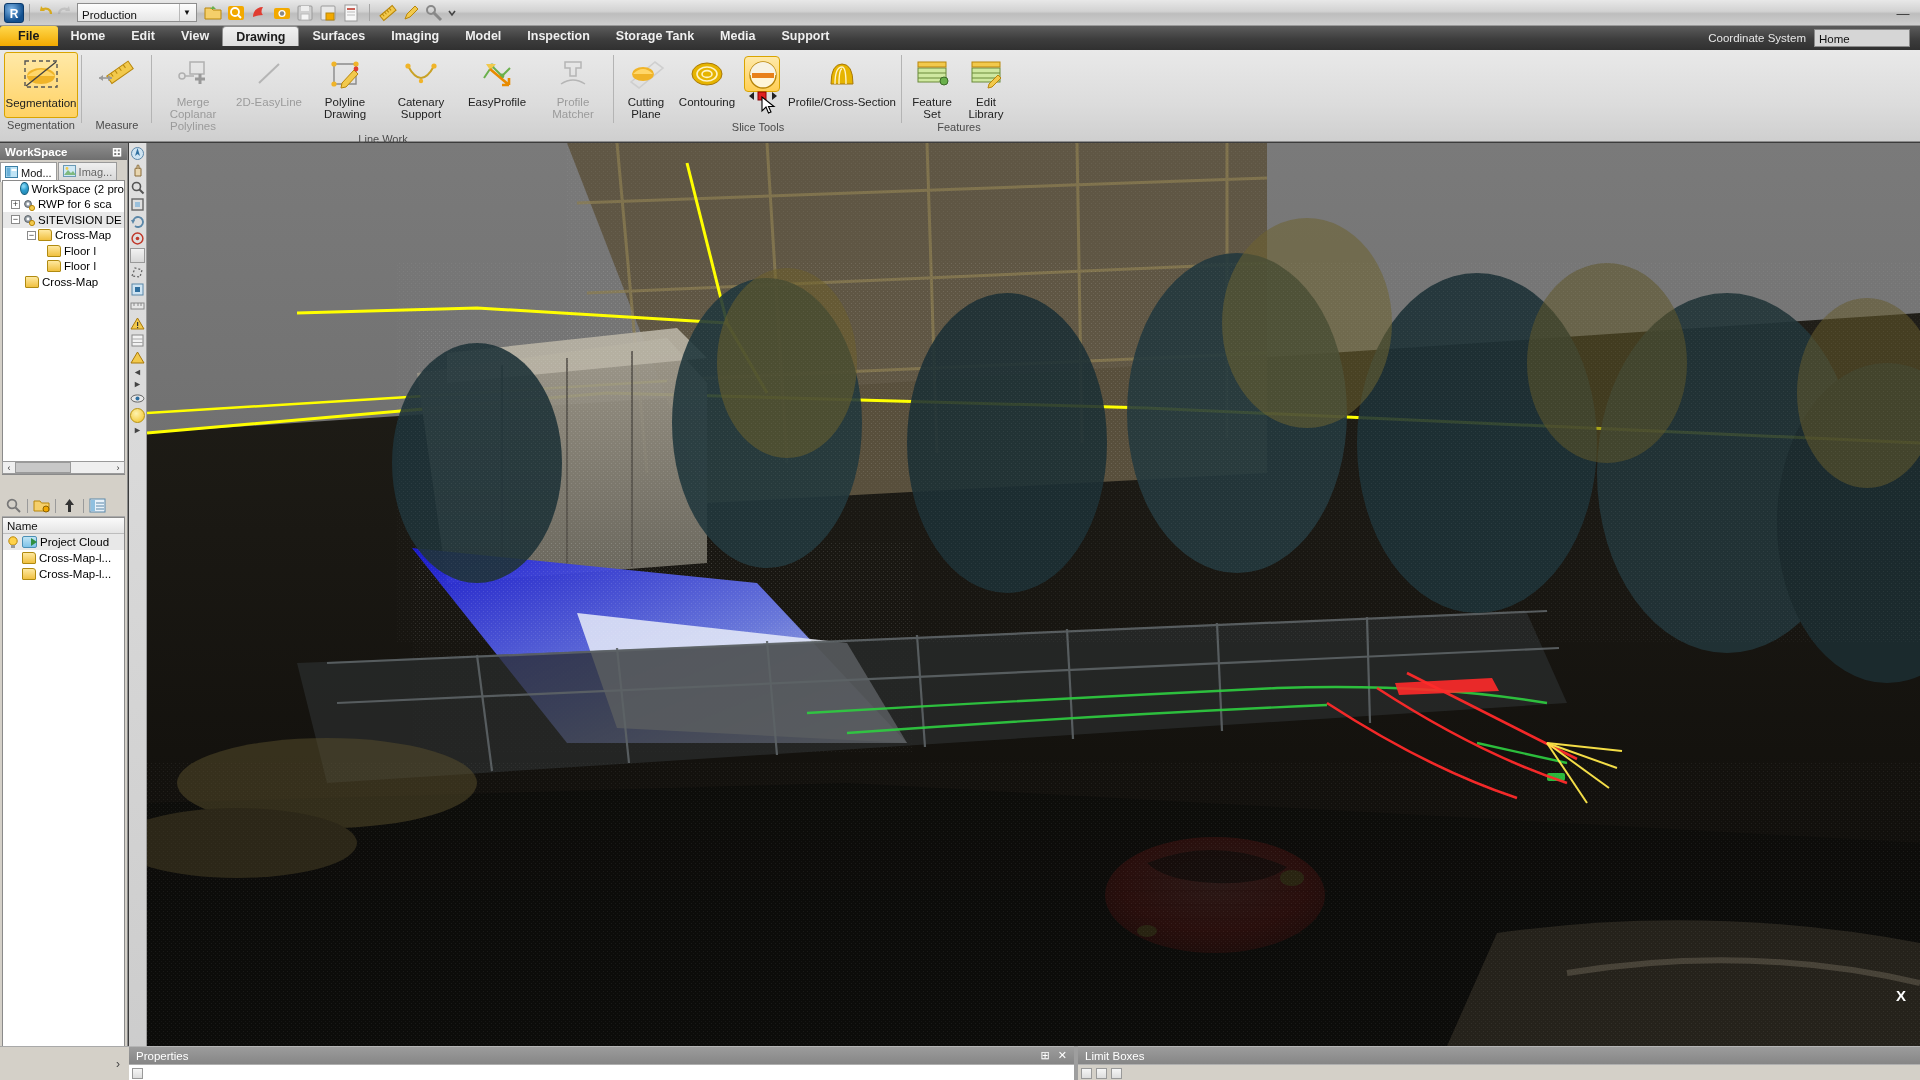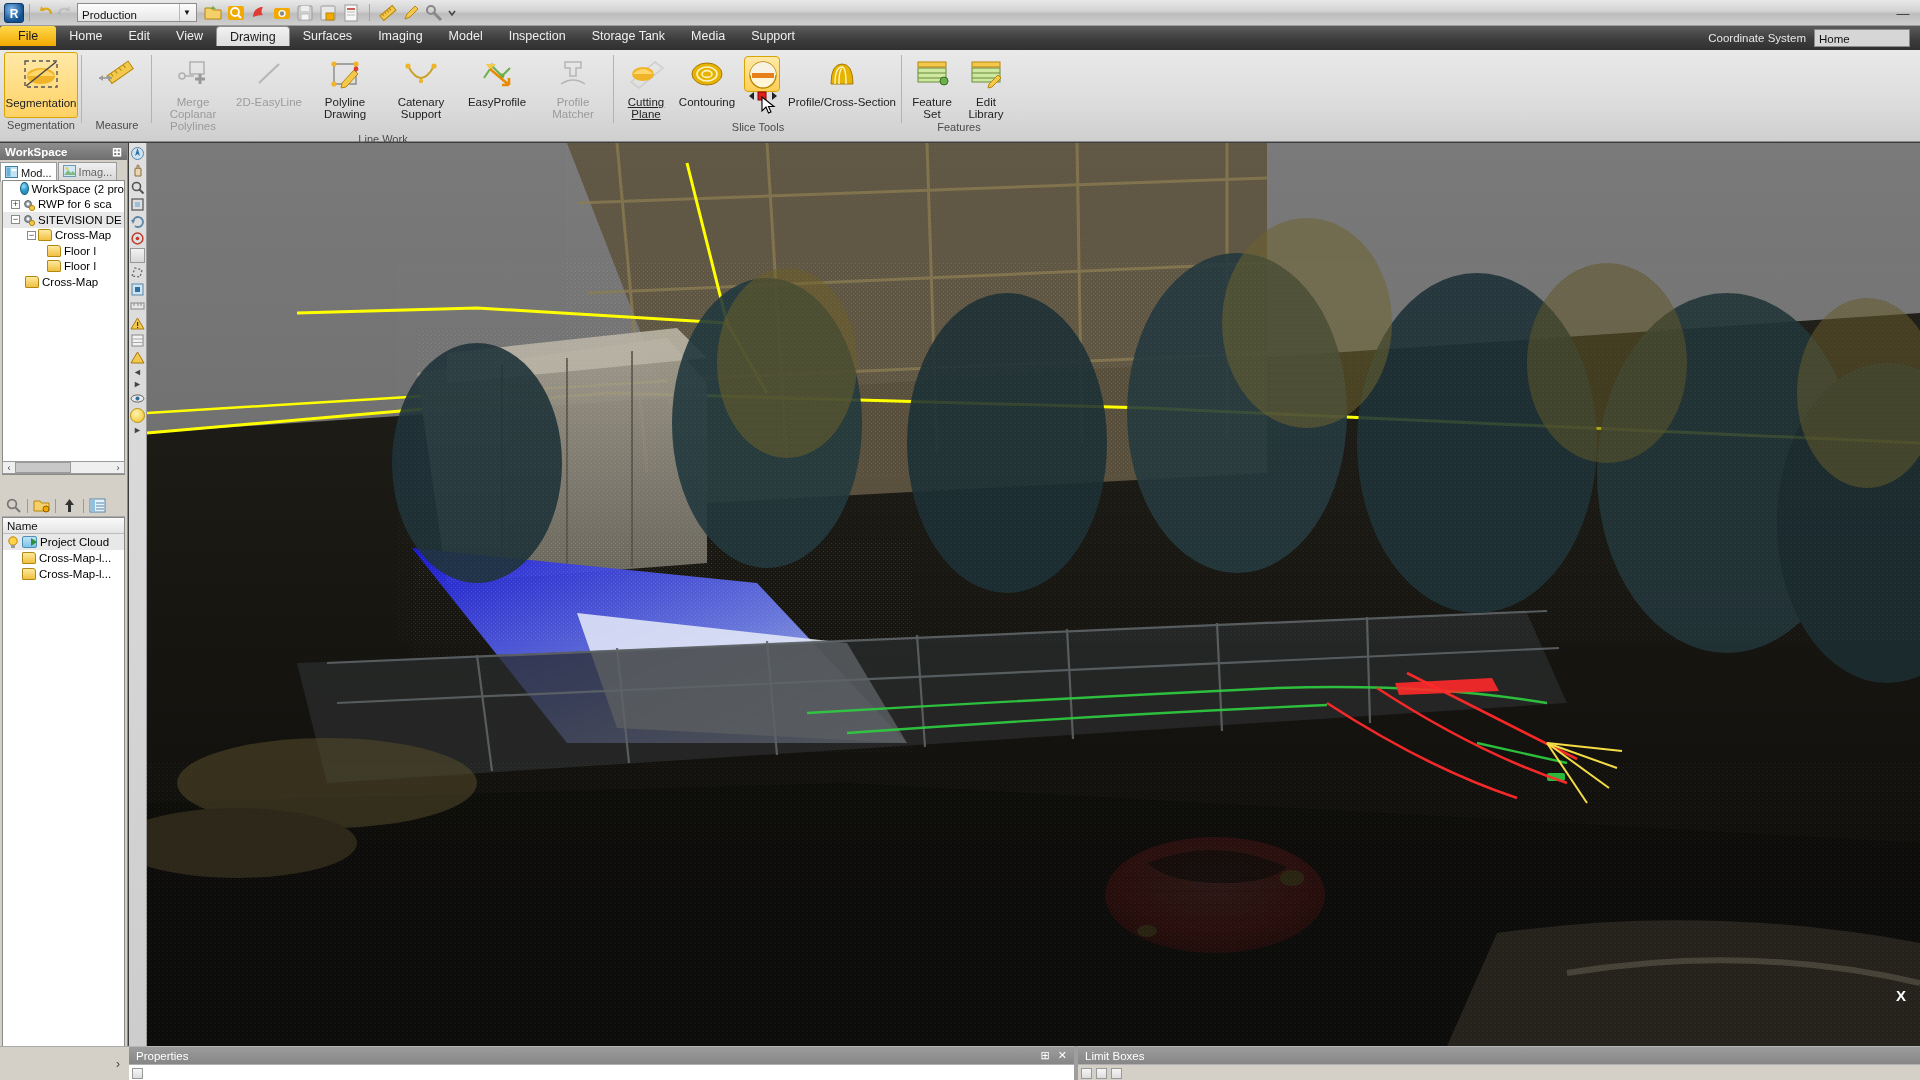--- a/index.html
+++ b/index.html
@@ -52,21 +52,21 @@
   }
 
   
   .ribbon-tabs {
     position:absolute; top:26px; left:0; width:1920px; height:24px;
     background: linear-gradient(180deg,#5c5c5c 0%,#3d3d3d 55%,#303030 100%);
     display:flex; align-items:stretch; font-size:12.5px;
   }
   .rtab {
     padding: 0 13px; display:flex; align-items:center; color:#f0f0f0;
-    font-weight:normal; white-space:nowrap; height:20px;
+    font-weight:bold; white-space:nowrap; height:20px;
   }
   .rtab.file {
     background: linear-gradient(180deg,#ffd84d,#f2a900);
     color:#1a1a1a; padding:0 18px;
     border-radius: 3px 3px 0 0;
   }
   .rtab.active {
     background: linear-gradient(180deg,#f2f2f2,#dddddd);
     color:#1a1a1a; border-radius: 4px 4px 0 0;
     border:1px solid #8e8e8e; border-bottom:none;
@@ -485,21 +485,21 @@
   <div class="rgroup">
     <div class="rg-items">
       <div class="btn-big" style="width:56px;">
         <span class="glyph">
           <svg width="42" height="38" viewBox="0 0 42 38">
             <path d="M6 26 L30 6 L38 12 L14 32 Z" fill="none" stroke="#cfcfcf" stroke-width="1.6"></path>
             <ellipse cx="18" cy="18" rx="11" ry="7" fill="#f0b429"></ellipse>
             <path d="M8 18 Q18 8 28 18" fill="#ffd76a"></path>
           </svg>
         </span>
-        <span class="btn-lbl" style="width:58px;text-decoration:underline;">Cutting Plane</span>
+        <span class="btn-lbl" style="width:58px;">Cutting Plane</span>
       </div>
       <div class="btn-big" style="width:62px;">
         <span class="glyph">
           <svg width="42" height="38" viewBox="0 0 42 38">
             <ellipse cx="21" cy="18" rx="15" ry="11" fill="#e6b400" stroke="#a8780a"></ellipse>
             <ellipse cx="21" cy="18" rx="10" ry="7" fill="none" stroke="#fff3c4" stroke-width="1.6"></ellipse>
             <ellipse cx="21" cy="18" rx="5" ry="3.4" fill="none" stroke="#fff3c4" stroke-width="1.6"></ellipse>
           </svg>
         </span>
         <span class="btn-lbl">Contouring</span>

